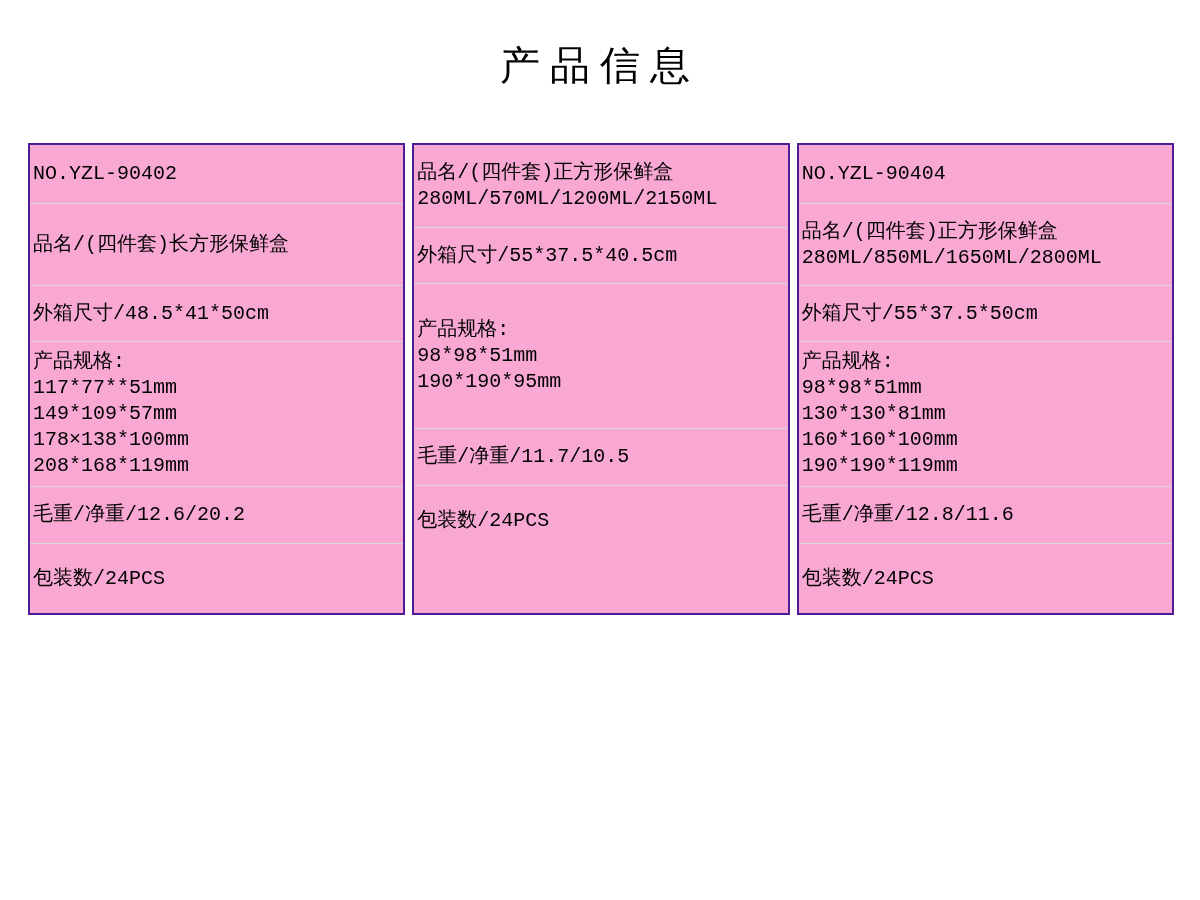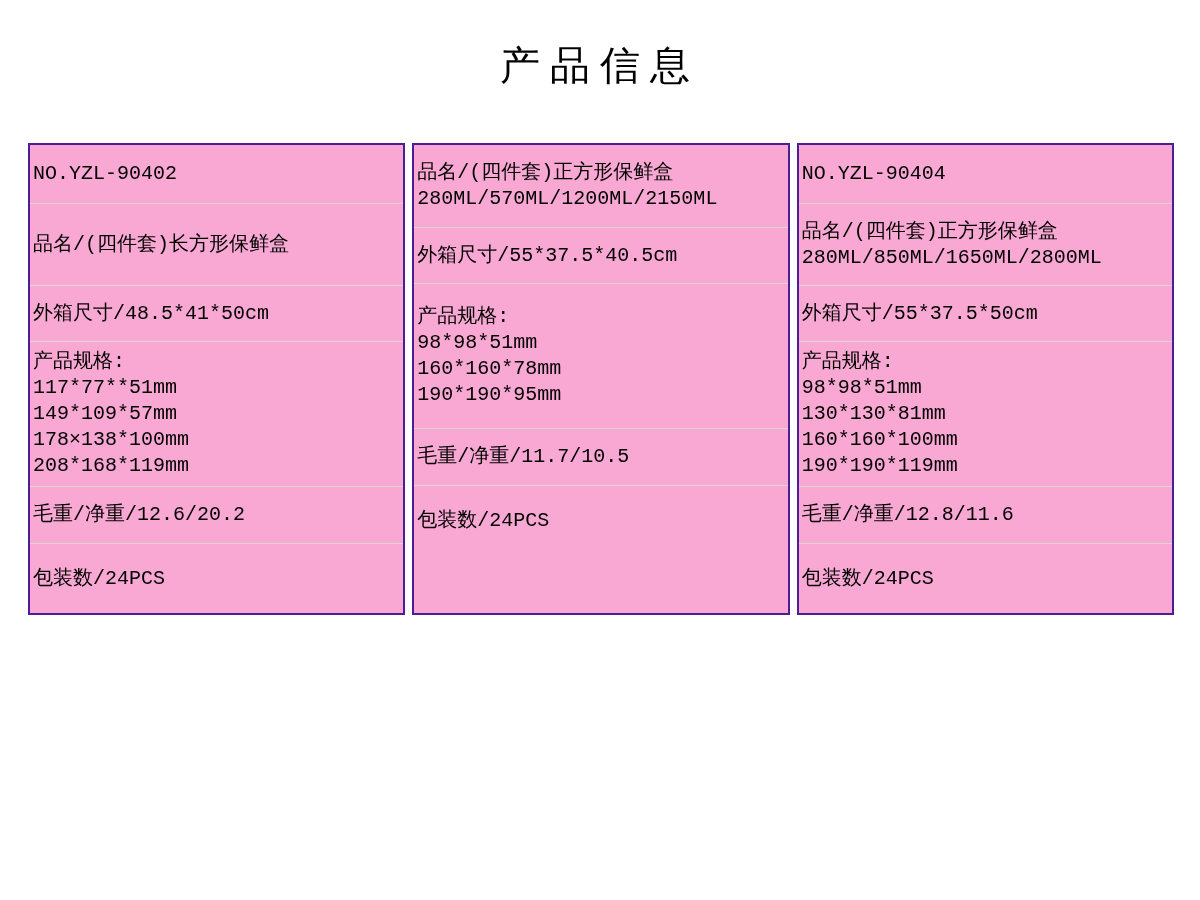--- a/index.html
+++ b/index.html
@@ -88,21 +88,20 @@
     <div class="row row-name">
       <div>品名/(四件套)正方形保鲜盒</div>
       <div>280ML/570ML/1200ML/2150ML</div>
     </div>
     <div class="row row-carton">
       <span>外箱尺寸/55*37.5*40.5cm</span>
     </div>
     <div class="row row-specs">
       <div>产品规格:</div>
       <div>98*98*51mm</div>
-      <div>160*160*78mm</div>
       <div>190*190*95mm</div>
     </div>
     <div class="row row-weight">
       <span>毛重/净重/11.7/10.5</span>
     </div>
     <div class="row row-pack">
       <span>包装数/24PCS</span>
     </div>
   </div>
 

